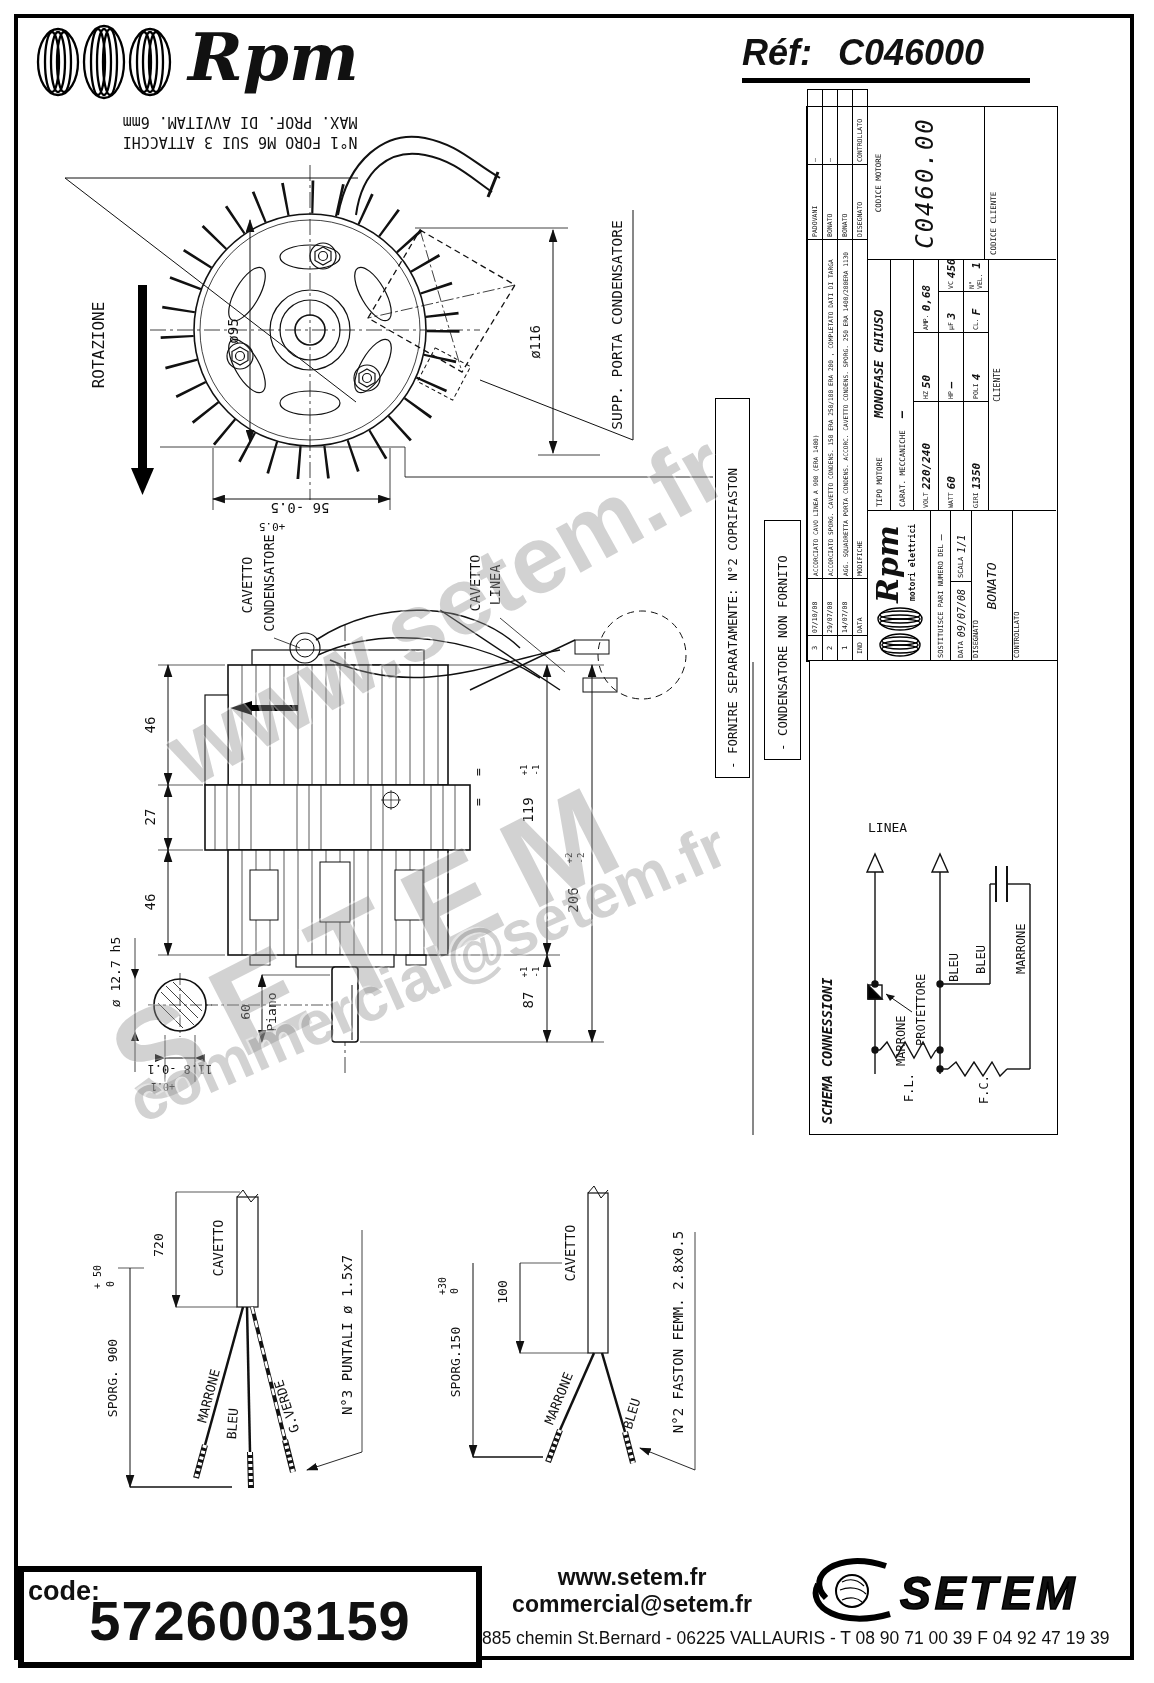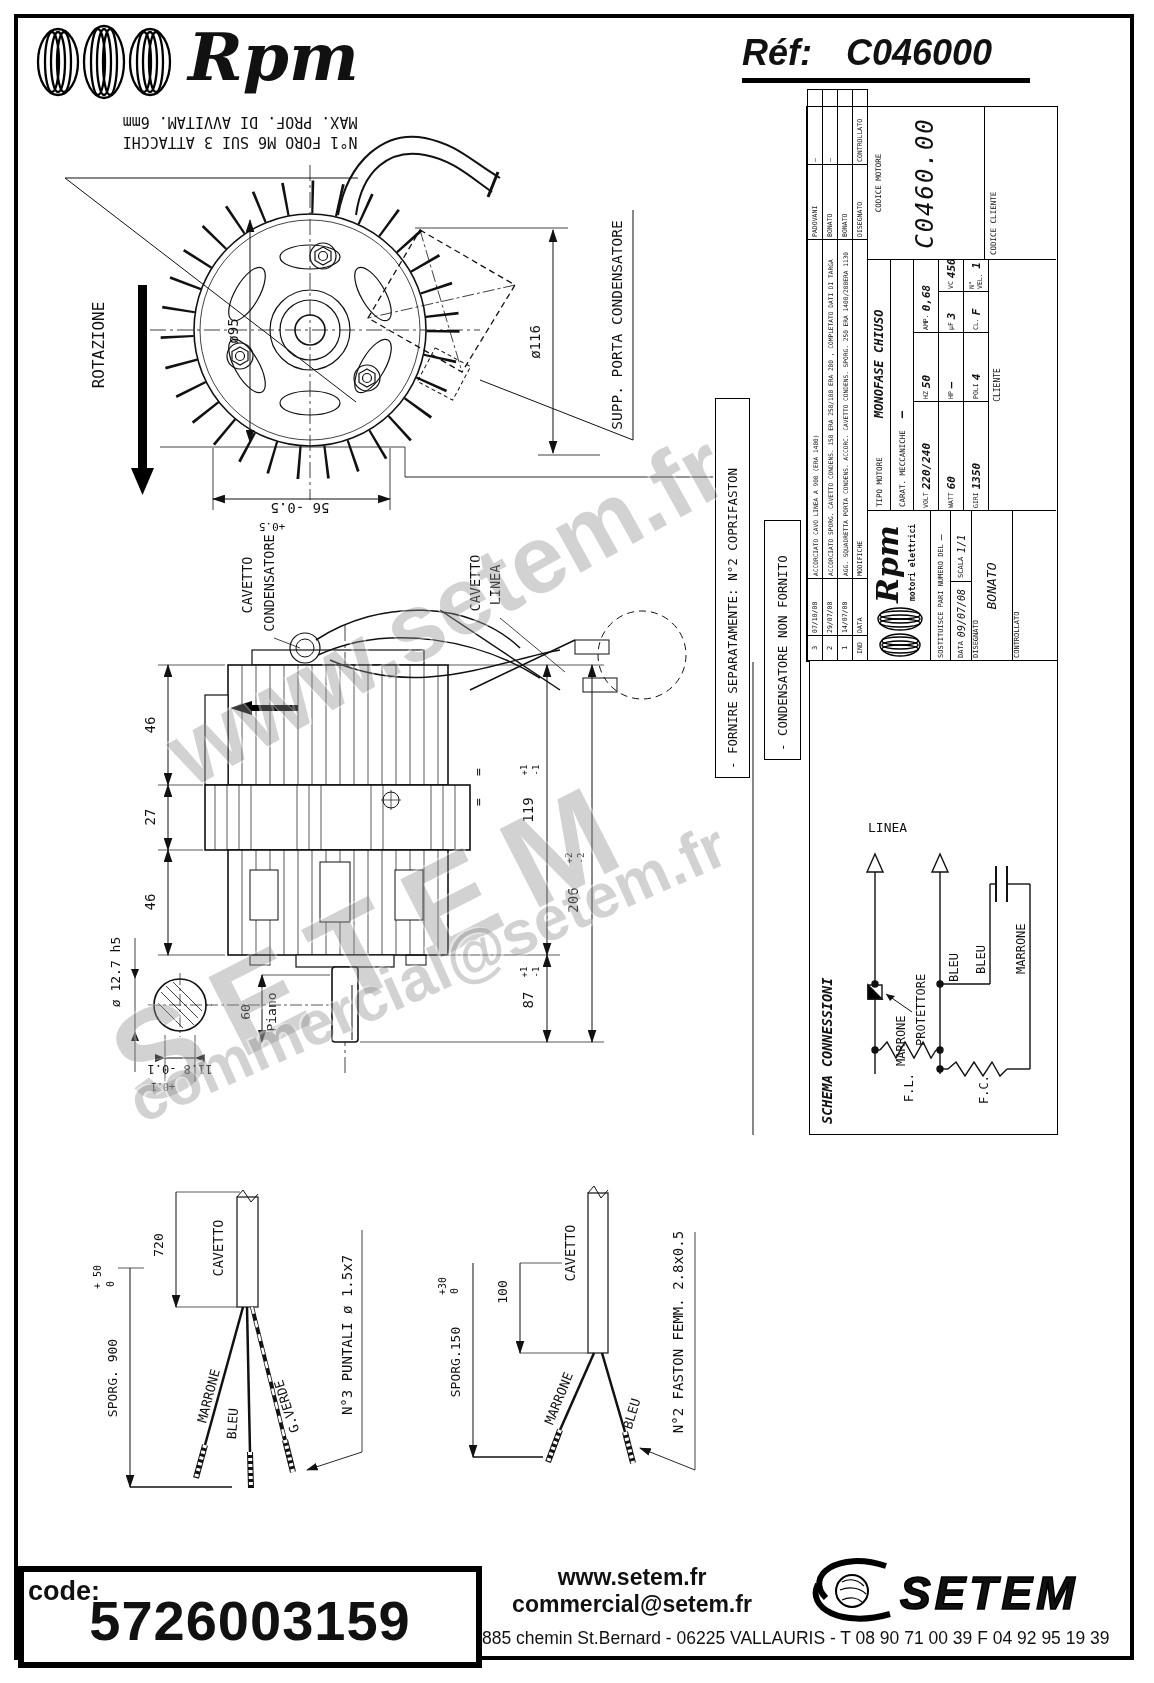--- a/index.html
+++ b/index.html
@@ -6,21 +6,21 @@
   #sheet{position:relative;width:1154px;height:1683px;background:#fff;overflow:hidden;
          font-family:"DejaVu Sans Mono", monospace;color:#111;}
   #frame{position:absolute;left:14px;top:14px;width:1112px;height:1638px;border:4px solid #000;}
   
   #hdr-logo{position:absolute;left:30px;top:22px;}
   #hdr-rpm{position:absolute;left:188px;top:18px;font-family:"DejaVu Serif",serif;
            font-style:italic;font-weight:bold;font-size:66px;}
   #ref{position:absolute;left:742px;top:32px;width:288px;border-bottom:5px solid #000;
        padding-bottom:4px;font-family:"Liberation Sans",sans-serif;font-style:italic;
        font-weight:bold;font-size:36px;white-space:nowrap;}
-  #ref .rv{margin-left:34px;}
+  #ref .rv{margin-left:26px;}
   
   .rot{position:absolute;transform-origin:0 0;transform:rotate(-90deg);background:#fff;}
   .notebox{border:1.6px solid #000;font-size:12.5px;white-space:nowrap;
            display:flex;align-items:center;padding-left:8px;z-index:2;}
   
   #tblock{left:806px;top:662px;width:554px;height:250px;border:1.6px solid #000;z-index:2;font-size:8px;}
   table.rev{border-collapse:collapse;width:554px;table-layout:fixed;}
   table.rev td,table.rev th{border:1px solid #000;padding:0 2px;white-space:nowrap;overflow:hidden;
       height:14px;font-weight:normal;text-align:left;}
   .c-ind{width:20px;font-size:7px;text-align:center!important;}
@@ -607,14 +607,14 @@
     <div>www.setem.fr</div>
     <div>commercial@setem.fr</div>
   </div>
   <svg id="f-logo" width="330" height="70" viewBox="0 0 330 70">
     <circle cx="52" cy="35" r="16" fill="#fff" stroke="#000" stroke-width="2"></circle>
     <path d="M42,26 C50,22 58,24 64,30 M40,34 C50,30 60,32 66,38 M42,44 C50,40 58,42 62,46" stroke="#000" stroke-width="1.2" fill="none"></path>
     <path d="M86,10 C38,-6 4,20 26,42" stroke="#000" stroke-width="6" fill="none"></path>
     <path d="M18,28 C6,52 42,72 90,58" stroke="#000" stroke-width="6" fill="none"></path>
     <text x="100" y="53" font-family="Liberation Sans, sans-serif" font-style="italic" font-weight="bold" font-size="46" letter-spacing="4" fill="#fff" stroke="#000" stroke-width="1.6">SETEM</text>
   </svg>
-  <div id="f-addr">885 chemin St.Bernard  -  06225 VALLAURIS  -  T 08 90 71 00 39   F 04 92 95 19 39</div>
+  <div id="f-addr">885 chemin St.Bernard  -  06225 VALLAURIS  -  T 08 90 71 00 39   F 04 92 47 19 39</div>
 </div>
 
 </body></html>

